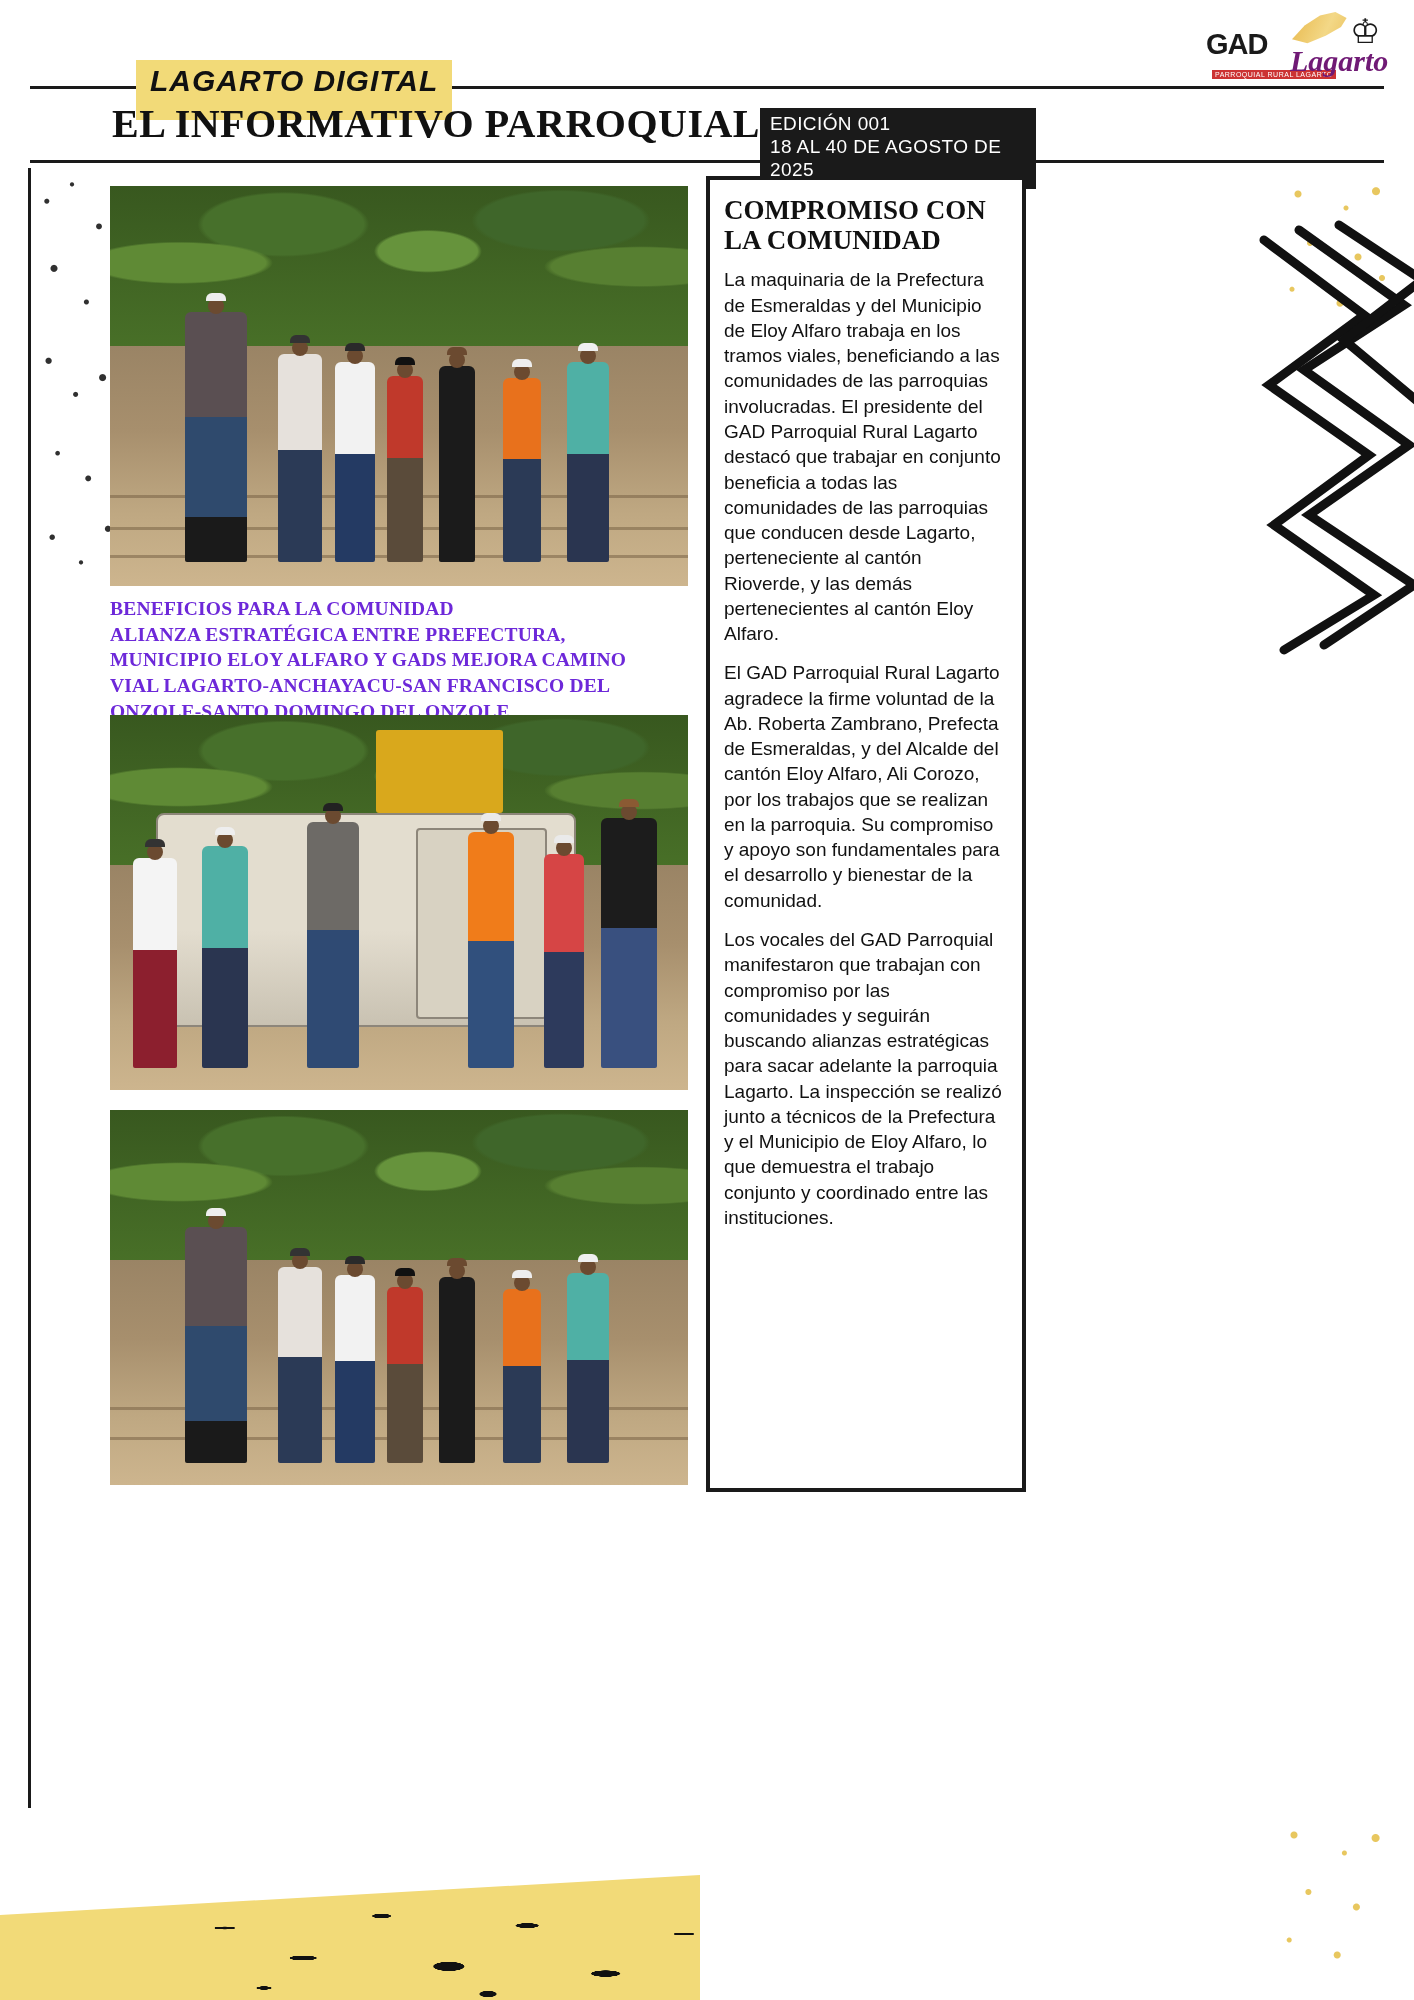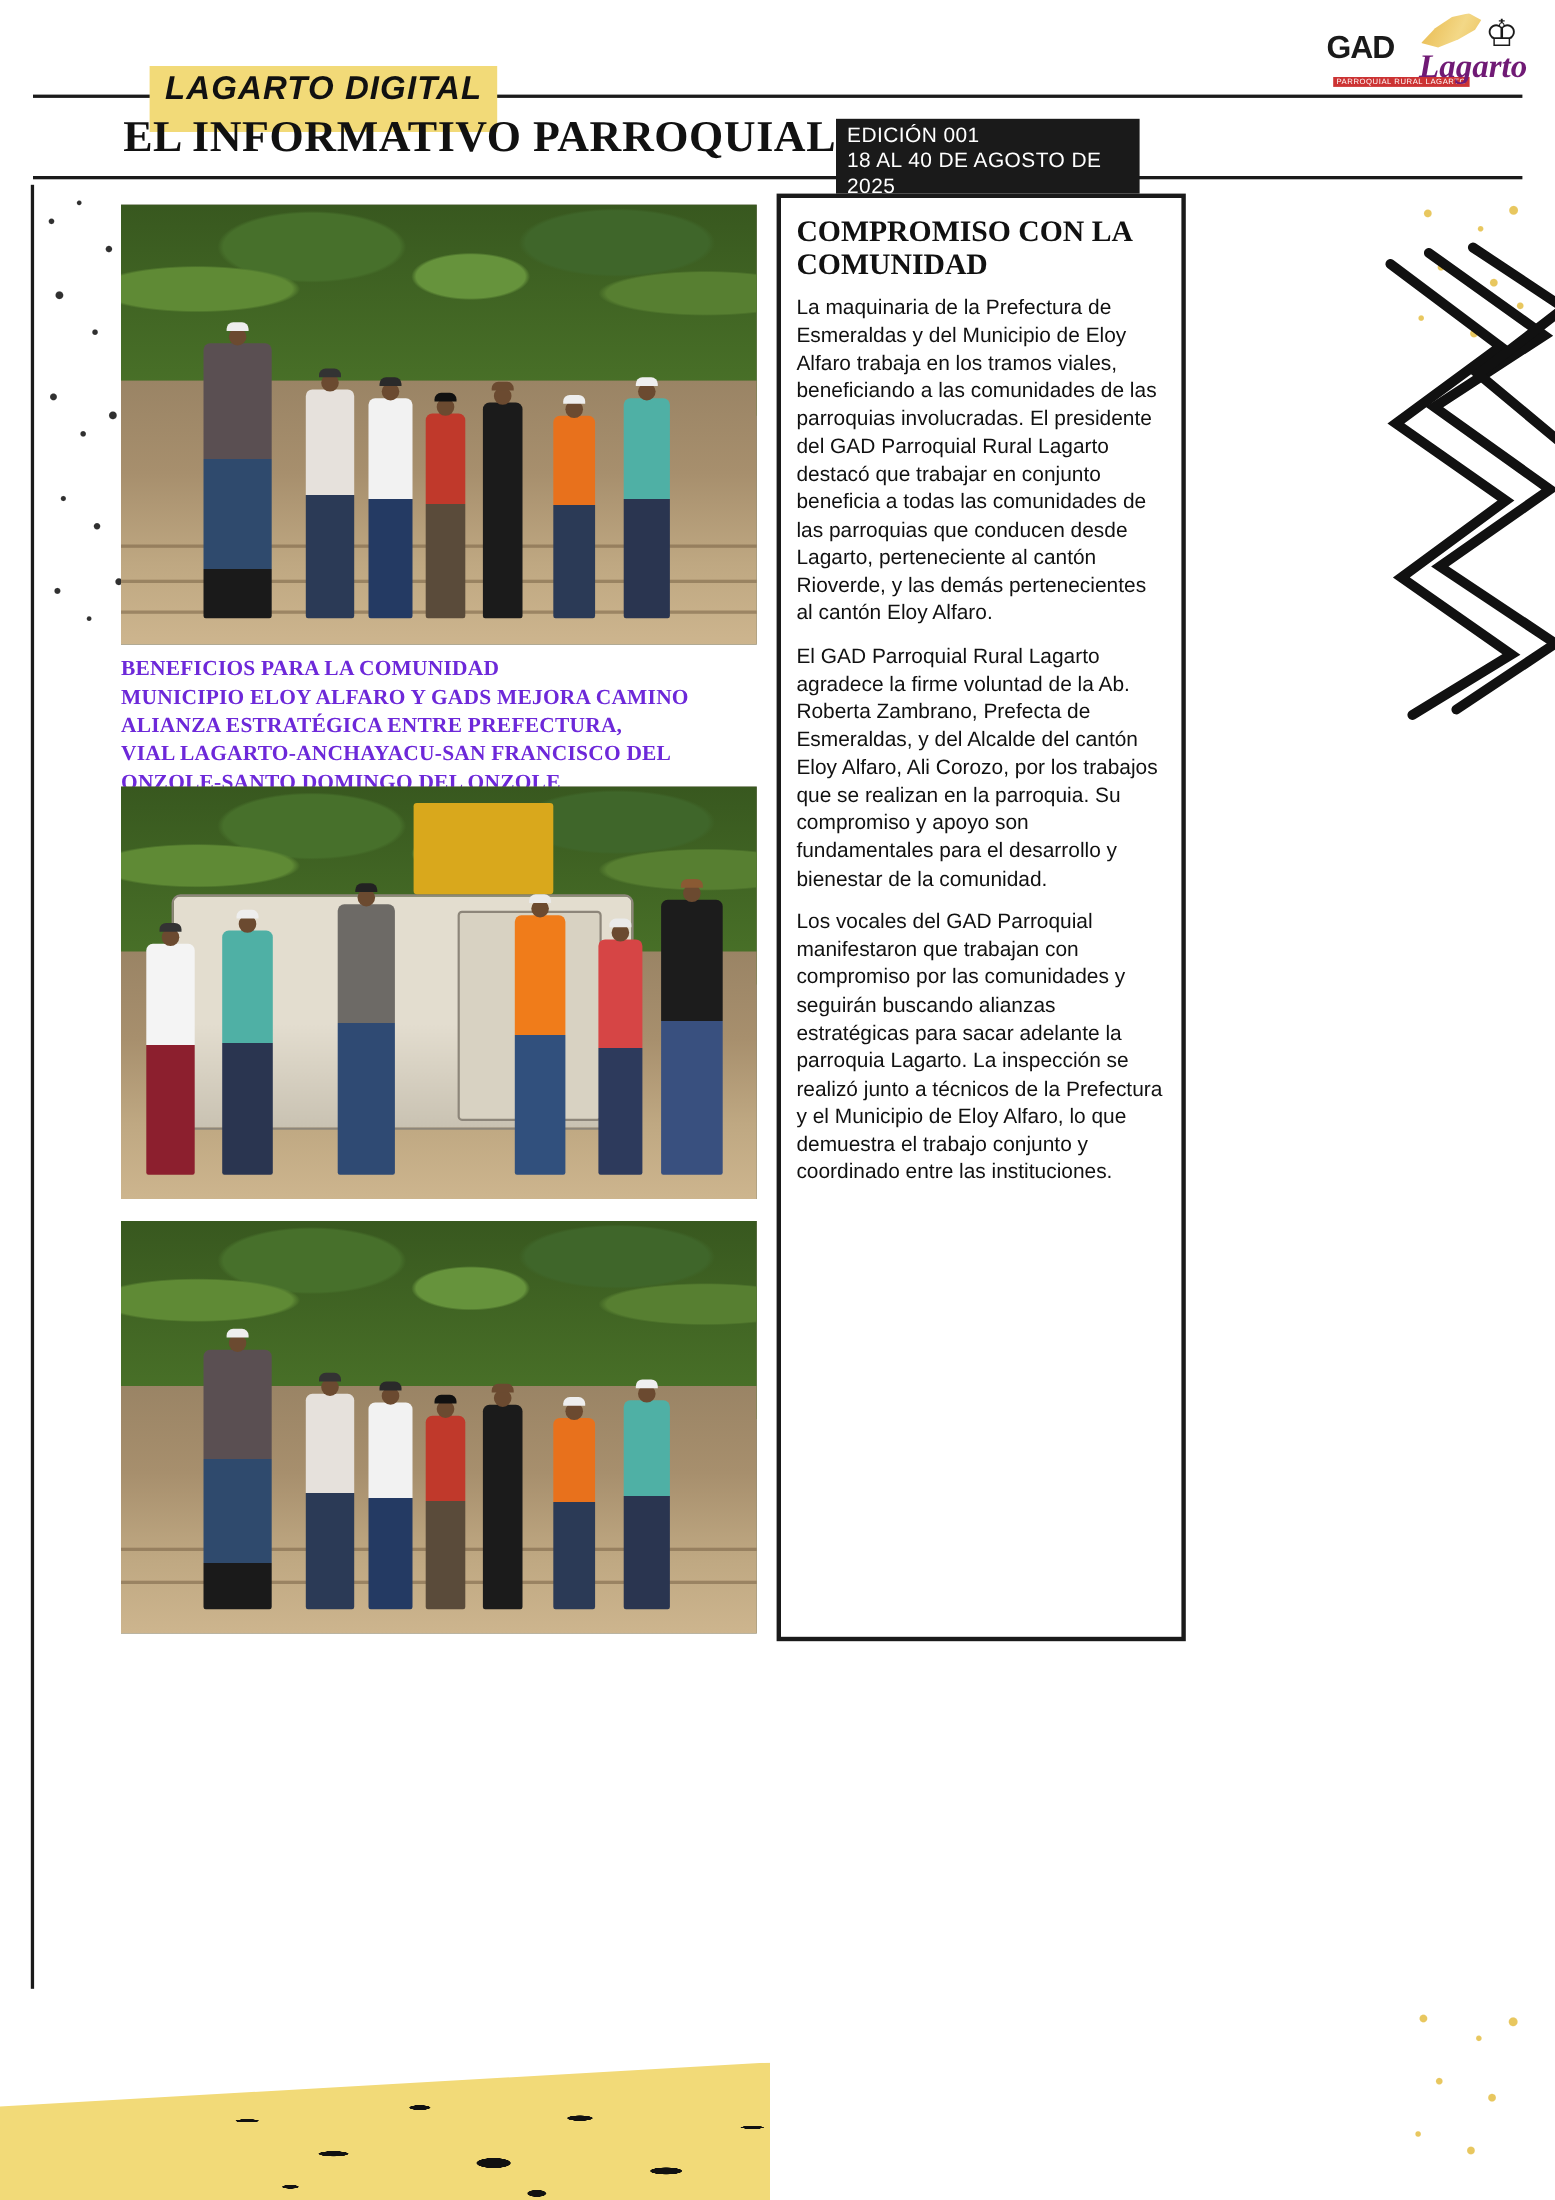--- a/index.html
+++ b/index.html
@@ -160,21 +160,21 @@
     font-size: 19.5px;
     line-height: 1.32;
     letter-spacing: 0.2px;
     color: #6d28d9;
   }
 
   
   .article-box {
     position: absolute;
     left: 706px; top: 176px;
-    width: 372px; height: 1316px;
+    width: 320px; height: 1316px;
     border: 4px solid #1a1a1a;
     background: #ffffff;
     box-sizing: border-box;
     padding: 16px 14px 10px 14px;
   }
   .article-title {
     font-family: "Liberation Serif", serif;
     font-weight: bold;
     font-size: 27px;
     line-height: 1.1;
@@ -341,22 +341,22 @@
       <span class="cap" style="background:#eee;"></span>
     </div>
   <div class="person" style="left:79%; width:42px; height:200px; background:linear-gradient(180deg,#4fb0a5 0 46%, #2a3550 46%);">
       <span class="head"></span>
       <span class="cap" style="background:#efefef;"></span>
     </div>
 </div>
 
 <div class="headline-block">
   <div>BENEFICIOS PARA LA COMUNIDAD</div>
+  <div>ALIANZA ESTRATÉGICA ENTRE PREFECTURA,</div>
   <div>MUNICIPIO ELOY ALFARO Y GADS MEJORA CAMINO</div>
-  <div>ALIANZA ESTRATÉGICA ENTRE PREFECTURA,</div>
   <div>VIAL LAGARTO-ANCHAYACU-SAN FRANCISCO DEL</div>
   <div>ONZOLE-SANTO DOMINGO DEL ONZOLE</div>
 </div>
 
 <div class="photo photo-2">
   <div class="foliage"></div>
   <div class="ground"></div>
   <div class="roller" style="left:8%; top:26%; width:72%; height:56%; border-radius:8px; background:linear-gradient(180deg,#e3ddcf 0 55%, #c9c2b2 100%);"></div>
   <div class="roller" style="left:53%; top:30%; width:22%; height:50%; background:#d8d2c2; border-radius:4px;"></div>
   <div style="position:absolute; left:46%; top:4%; width:22%; height:22%; background:#d9a81c; border-radius:3px;"></div>

